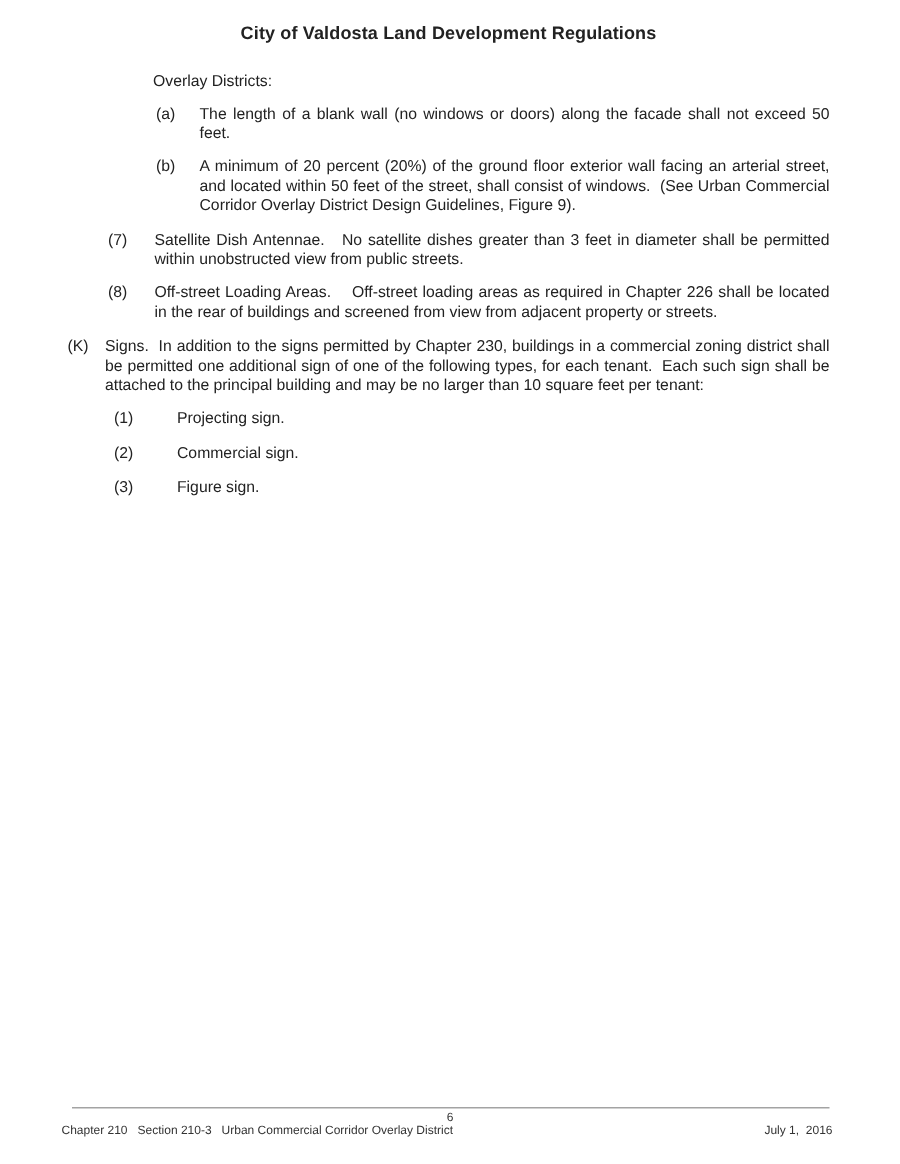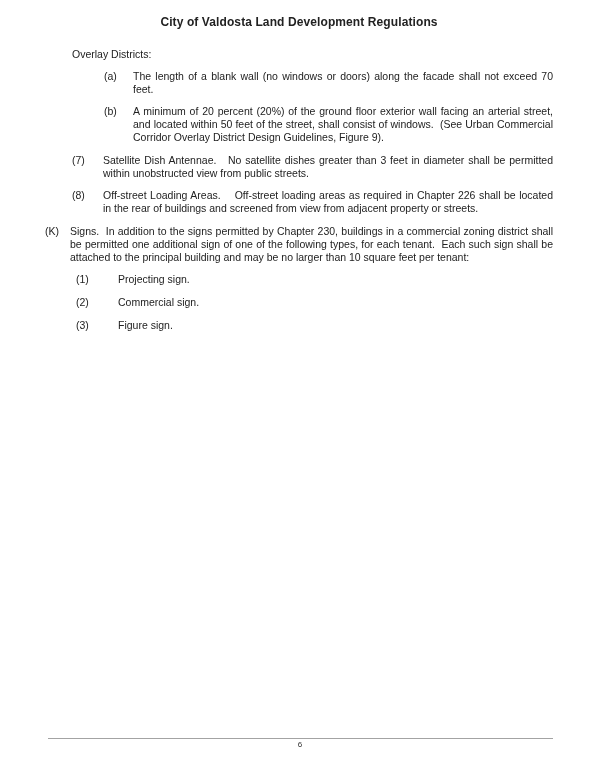--- a/index.html
+++ b/index.html
@@ -21,21 +21,21 @@
   }
   .doc-title {
     text-align: center;
     font-weight: bold;
     font-size: 12px;
     line-height: 14px;
     margin: 0 0 19px 0;
     letter-spacing: 0.1px;
   }
   .section-heading {
-    margin-left: 27px;
+    margin-left: 57px;
     margin-bottom: 9px;
   }
   .item {
     display: flex;
     margin-bottom: 10px;
   }
   .item .label { flex: none; }
   .item .text  { flex: 1; text-align: justify; }
   
   .lvl-letter        { margin-left: 0; }
@@ -86,21 +86,21 @@
 
 <div class="page">
   <div class="content">
 
     <h1 class="doc-title">City of Valdosta Land Development Regulations</h1>
 
     <div class="section-heading">Overlay Districts:</div>
 
     <div class="item lvl-sub">
       <span class="label">(a)</span>
-      <span class="text">The length of a blank wall (no windows or doors) along the facade shall not exceed 70 feet.</span>
+      <span class="text">The length of a blank wall (no windows or doors) along the facade shall not exceed 50 feet.</span>
     </div>
 
     <div class="item lvl-sub">
       <span class="label">(b)</span>
       <span class="text">A minimum of 20 percent (20%) of the ground floor exterior wall facing an arterial street, and located within 50 feet of the street, shall consist of windows.&nbsp; (See Urban Commercial Corridor Overlay District Design Guidelines, Figure 9).</span>
     </div>
 
     <div class="item lvl-number">
       <span class="label">(7)</span>
       <span class="text">Satellite Dish Antennae.&nbsp;&nbsp; No satellite dishes greater than 3 feet in diameter shall be permitted within unobstructed view from public streets.</span>
@@ -128,13 +128,17 @@
 
     <div class="item lvl-sign">
       <span class="label">(3)</span>
       <span class="text">Figure sign.</span>
     </div>
 
   </div>
 
   <div class="footer-rule"></div>
   <div class="page-number">6</div>
+  <div class="footer-row">
+    <span>Chapter 210&nbsp;&nbsp; Section 210-3&nbsp;&nbsp; Urban Commercial Corridor Overlay District</span>
+    <span>July 1,&nbsp; 2016</span>
+  </div>
 </div>
 
 </body></html>

